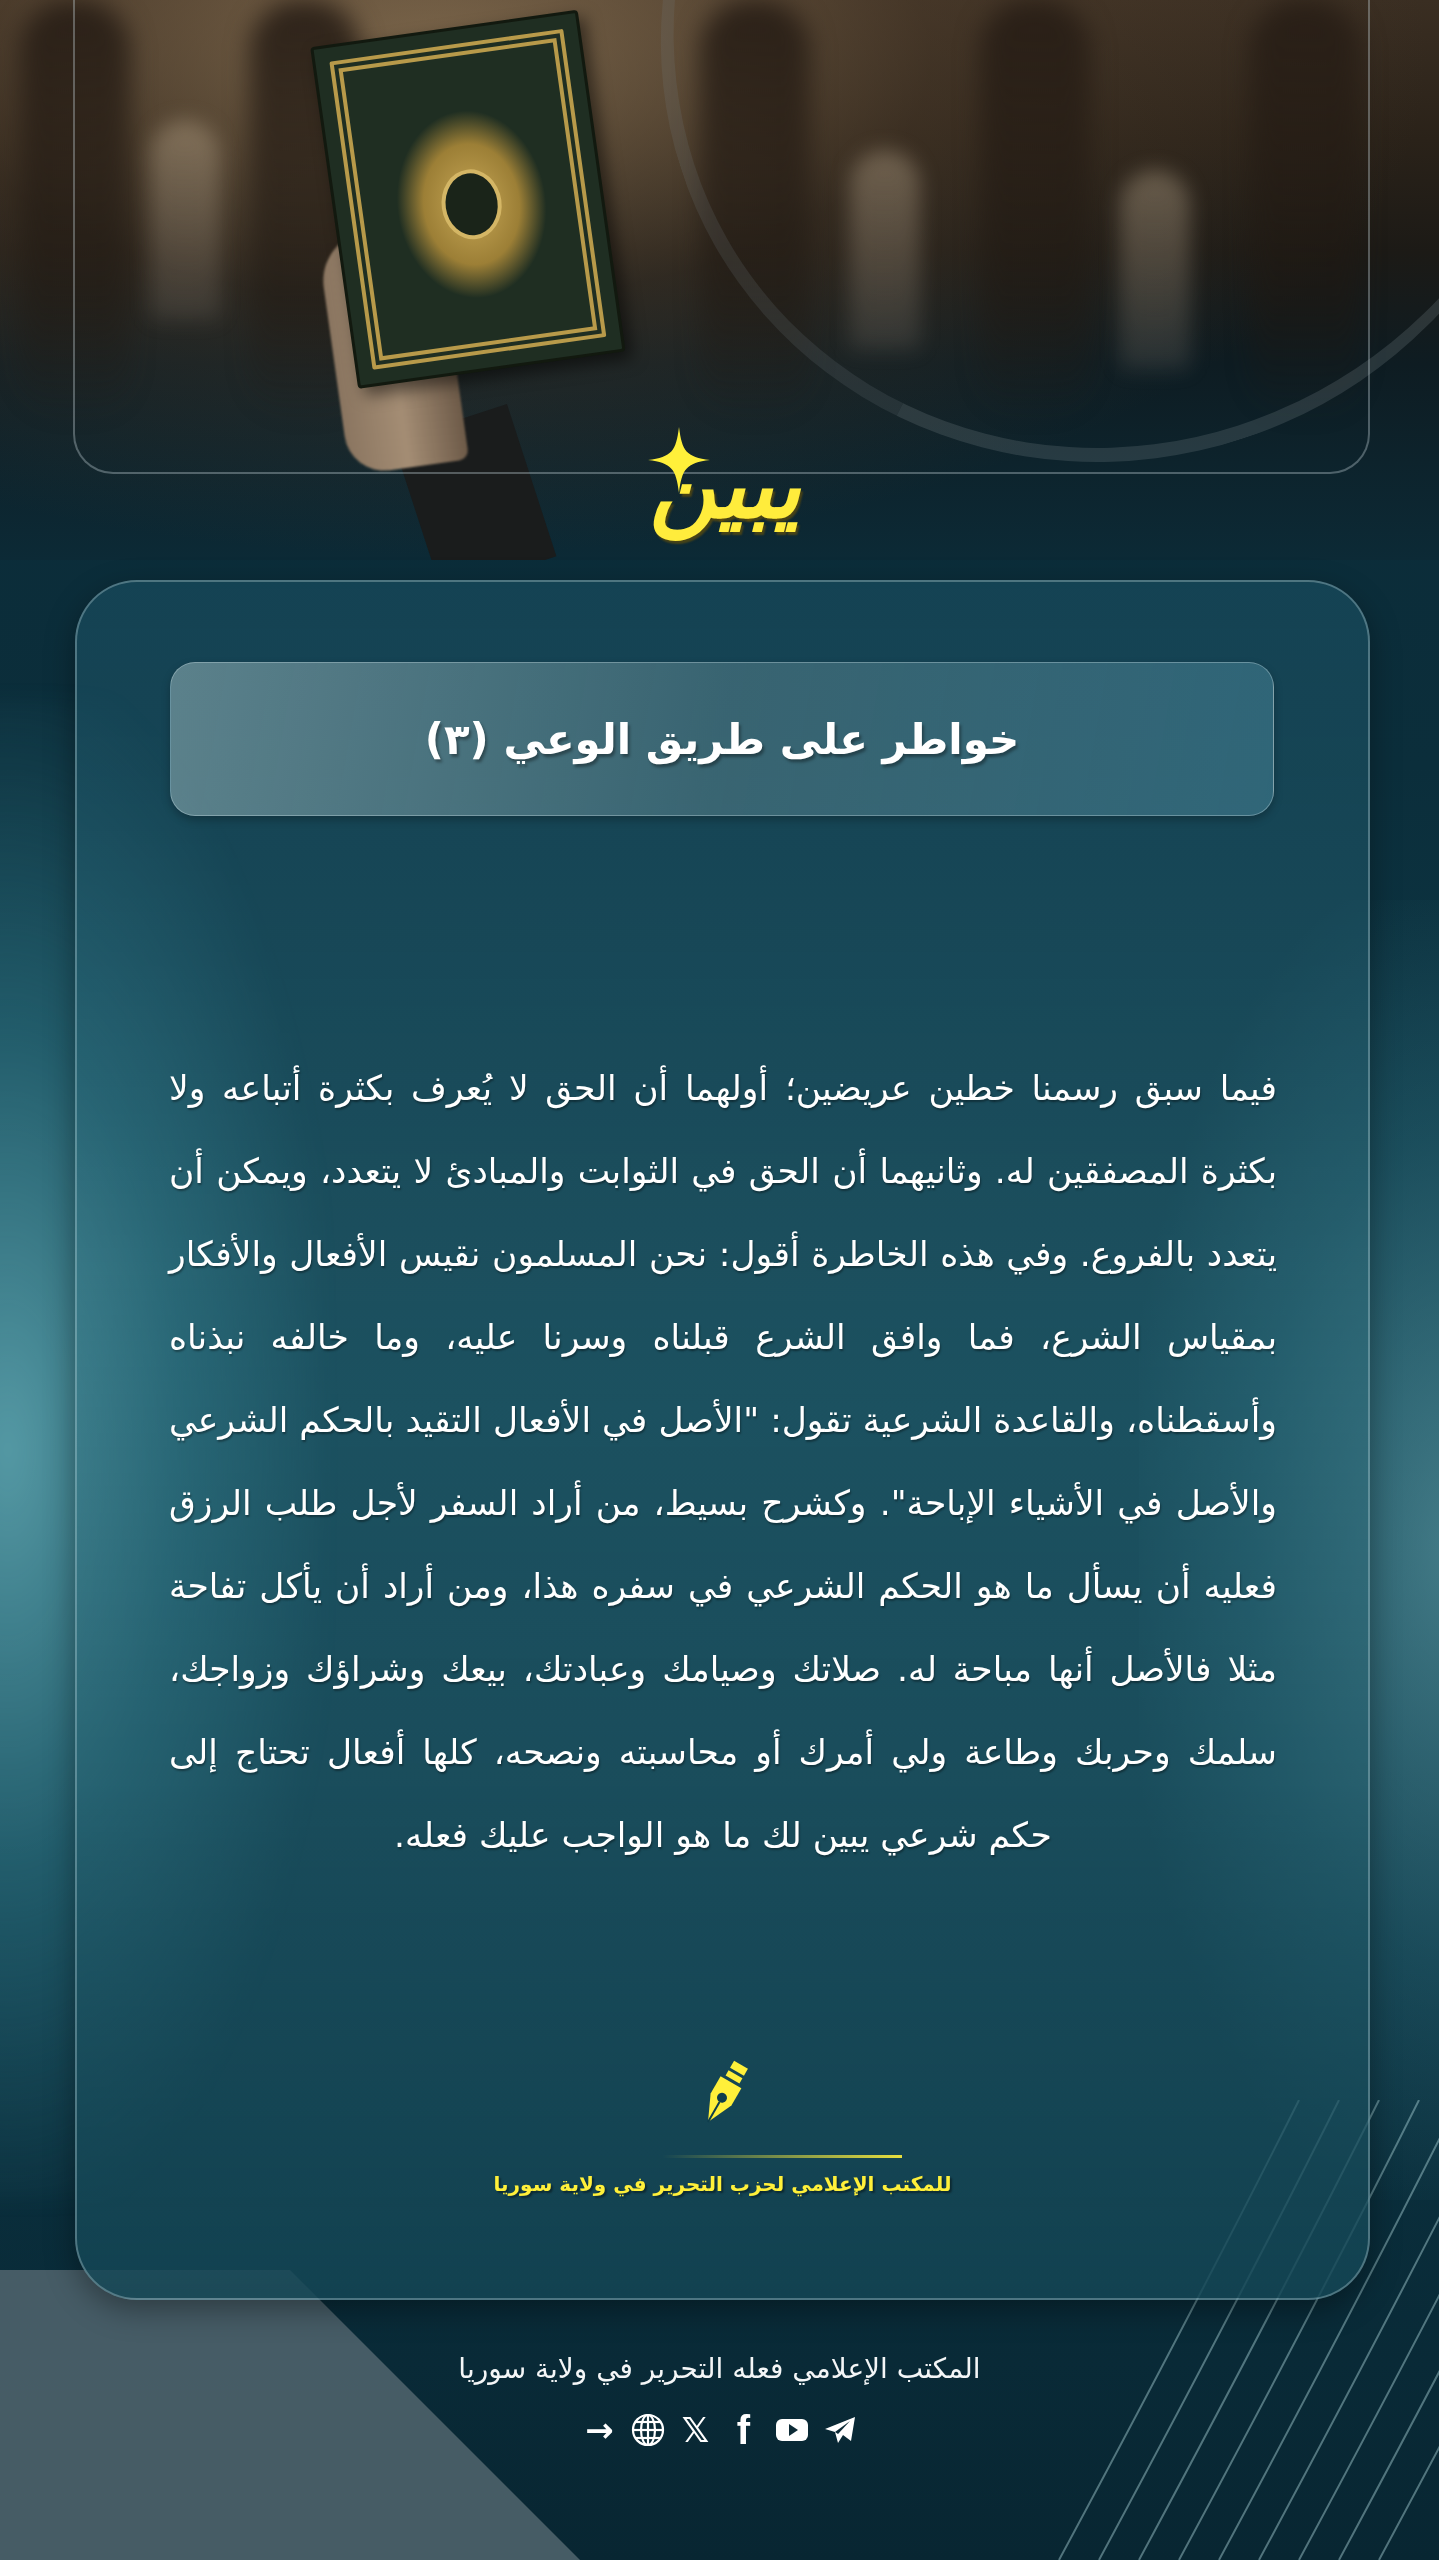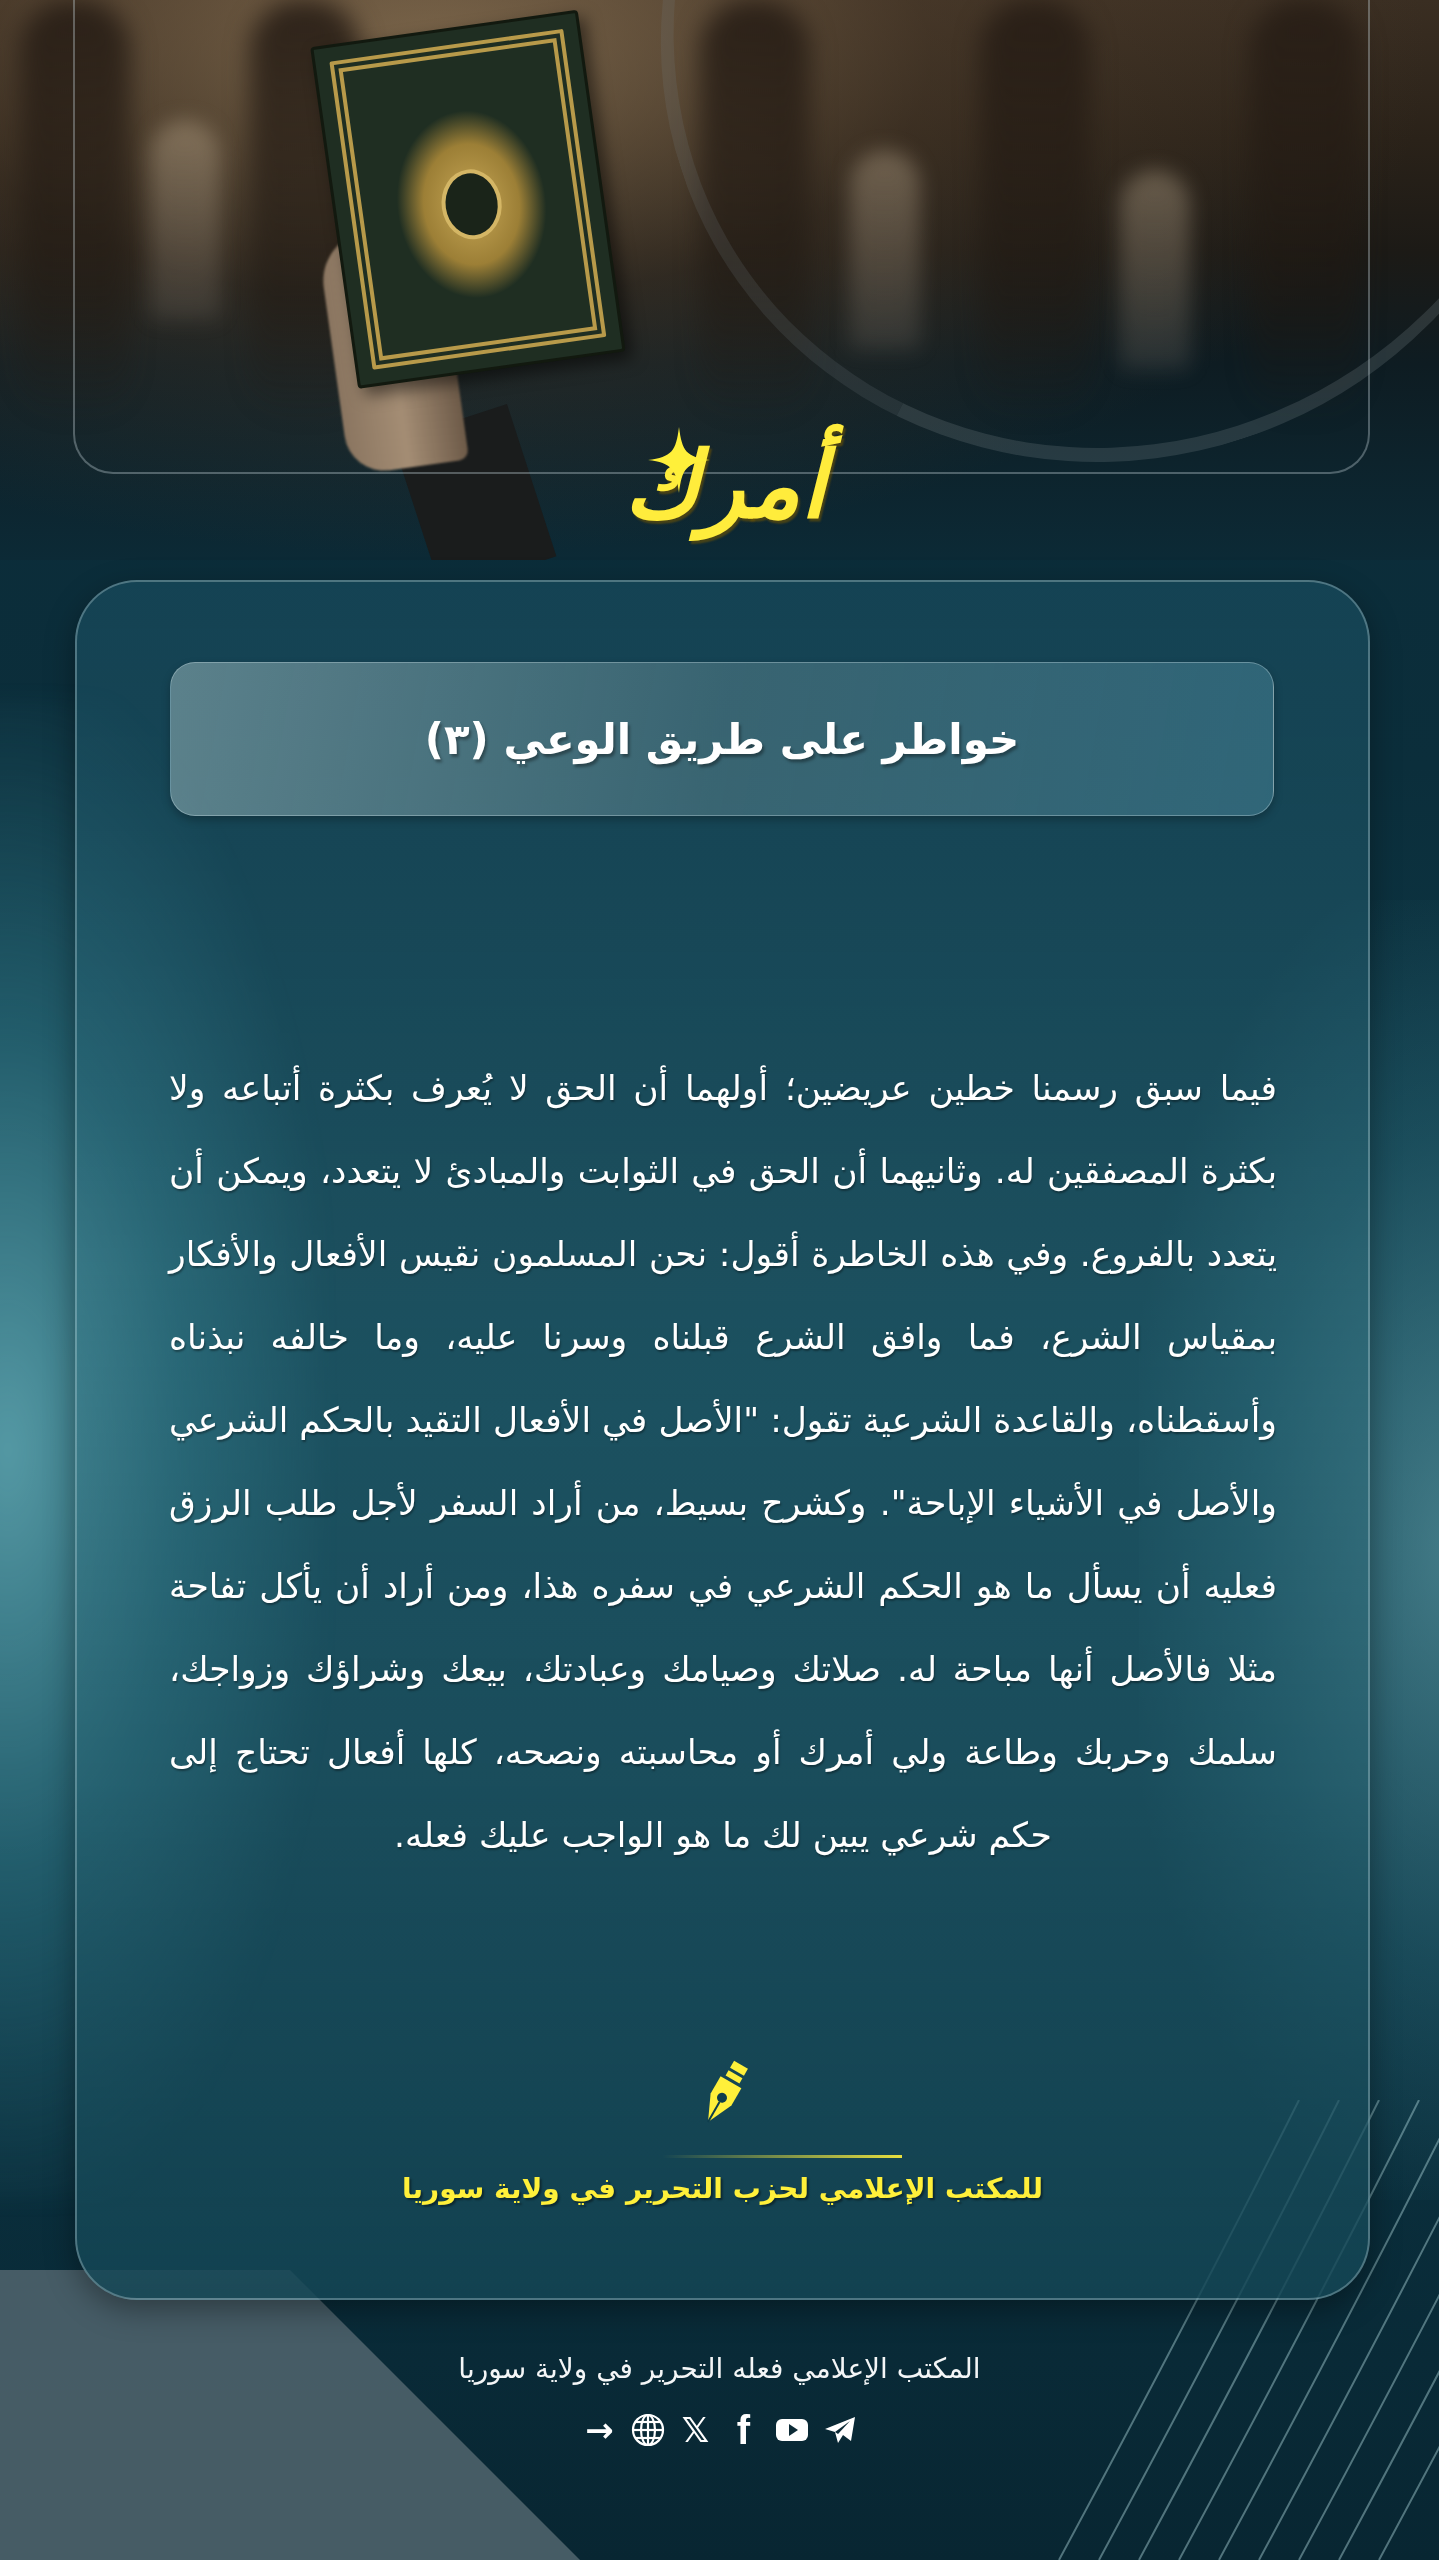--- a/index.html
+++ b/index.html
@@ -144,21 +144,21 @@
       font-size: 40px; font-weight: bold; color: #fff03a;
       text-shadow: 2px 2px 2px rgba(0,0,0,0.4);
     }
     .pen-icon { width: 54px; height: 72px; }
     .author-line {
       position: absolute; left: 585px; top: 1573px; width: 240px; height: 3px;
       background: linear-gradient(90deg, rgba(255,240,60,0) 0%, rgba(255,240,60,0.9) 100%);
     }
     .author-org {
       position: absolute; left: 0; width: 100%; top: 1590px; text-align: center;
-      font-size: 28px; font-weight: bold; color: #fff03a;
+      font-size: 20px; font-weight: bold; color: #fff03a;
       text-shadow: 2px 2px 2px rgba(0,0,0,0.4);
     }
 
     
     .footer-org {
       position: absolute; left: 0; width: 100%; top: 2352px; text-align: center;
       font-size: 28px; color: #f4f6f7;
     }
     .social-row {
       position: absolute; left: 0; width: 100%; top: 2410px;
@@ -213,21 +213,21 @@
       <div class="seal"></div>
     </div>
   </div>
 </div>
 <div class="hero-frame"></div>
 
 <div class="logo">
   <svg class="sparkle" viewBox="0 0 62 66">
     <path d="M31 0 C34 24 38 30 62 33 C38 36 34 42 31 66 C28 42 24 36 0 33 C24 30 28 24 31 0 Z" fill="#fff03a"></path>
   </svg>
-  <span>أمرك</span>
+  <span>يبين</span>
 </div>
 
 <div class="panel">
   <div class="pill pill-1">خواطر على طريق الوعي (٣)</div>
 
   <p class="body-text">فيما سبق رسمنا خطين عريضين؛ أولهما أن الحق لا يُعرف بكثرة أتباعه ولا بكثرة المصفقين له. وثانيهما أن الحق في الثوابت والمبادئ لا يتعدد، ويمكن أن يتعدد بالفروع. وفي هذه الخاطرة أقول: نحن المسلمون نقيس الأفعال والأفكار بمقياس الشرع، فما وافق الشرع قبلناه وسرنا عليه، وما خالفه نبذناه وأسقطناه، والقاعدة الشرعية تقول: "الأصل في الأفعال التقيد بالحكم الشرعي والأصل في الأشياء الإباحة". وكشرح بسيط، من أراد السفر لأجل طلب الرزق فعليه أن يسأل ما هو الحكم الشرعي في سفره هذا، ومن أراد أن يأكل تفاحة مثلا فالأصل أنها مباحة له. صلاتك وصيامك وعبادتك، بيعك وشراؤك وزواجك، سلمك وحربك وطاعة ولي أمرك أو محاسبته ونصحه، كلها أفعال تحتاج إلى حكم شرعي يبين لك ما هو الواجب عليك فعله.</p>
 
   <div class="author">
     <svg class="pen-icon" viewBox="0 0 54 72">
       <g transform="rotate(30 27 36)">

